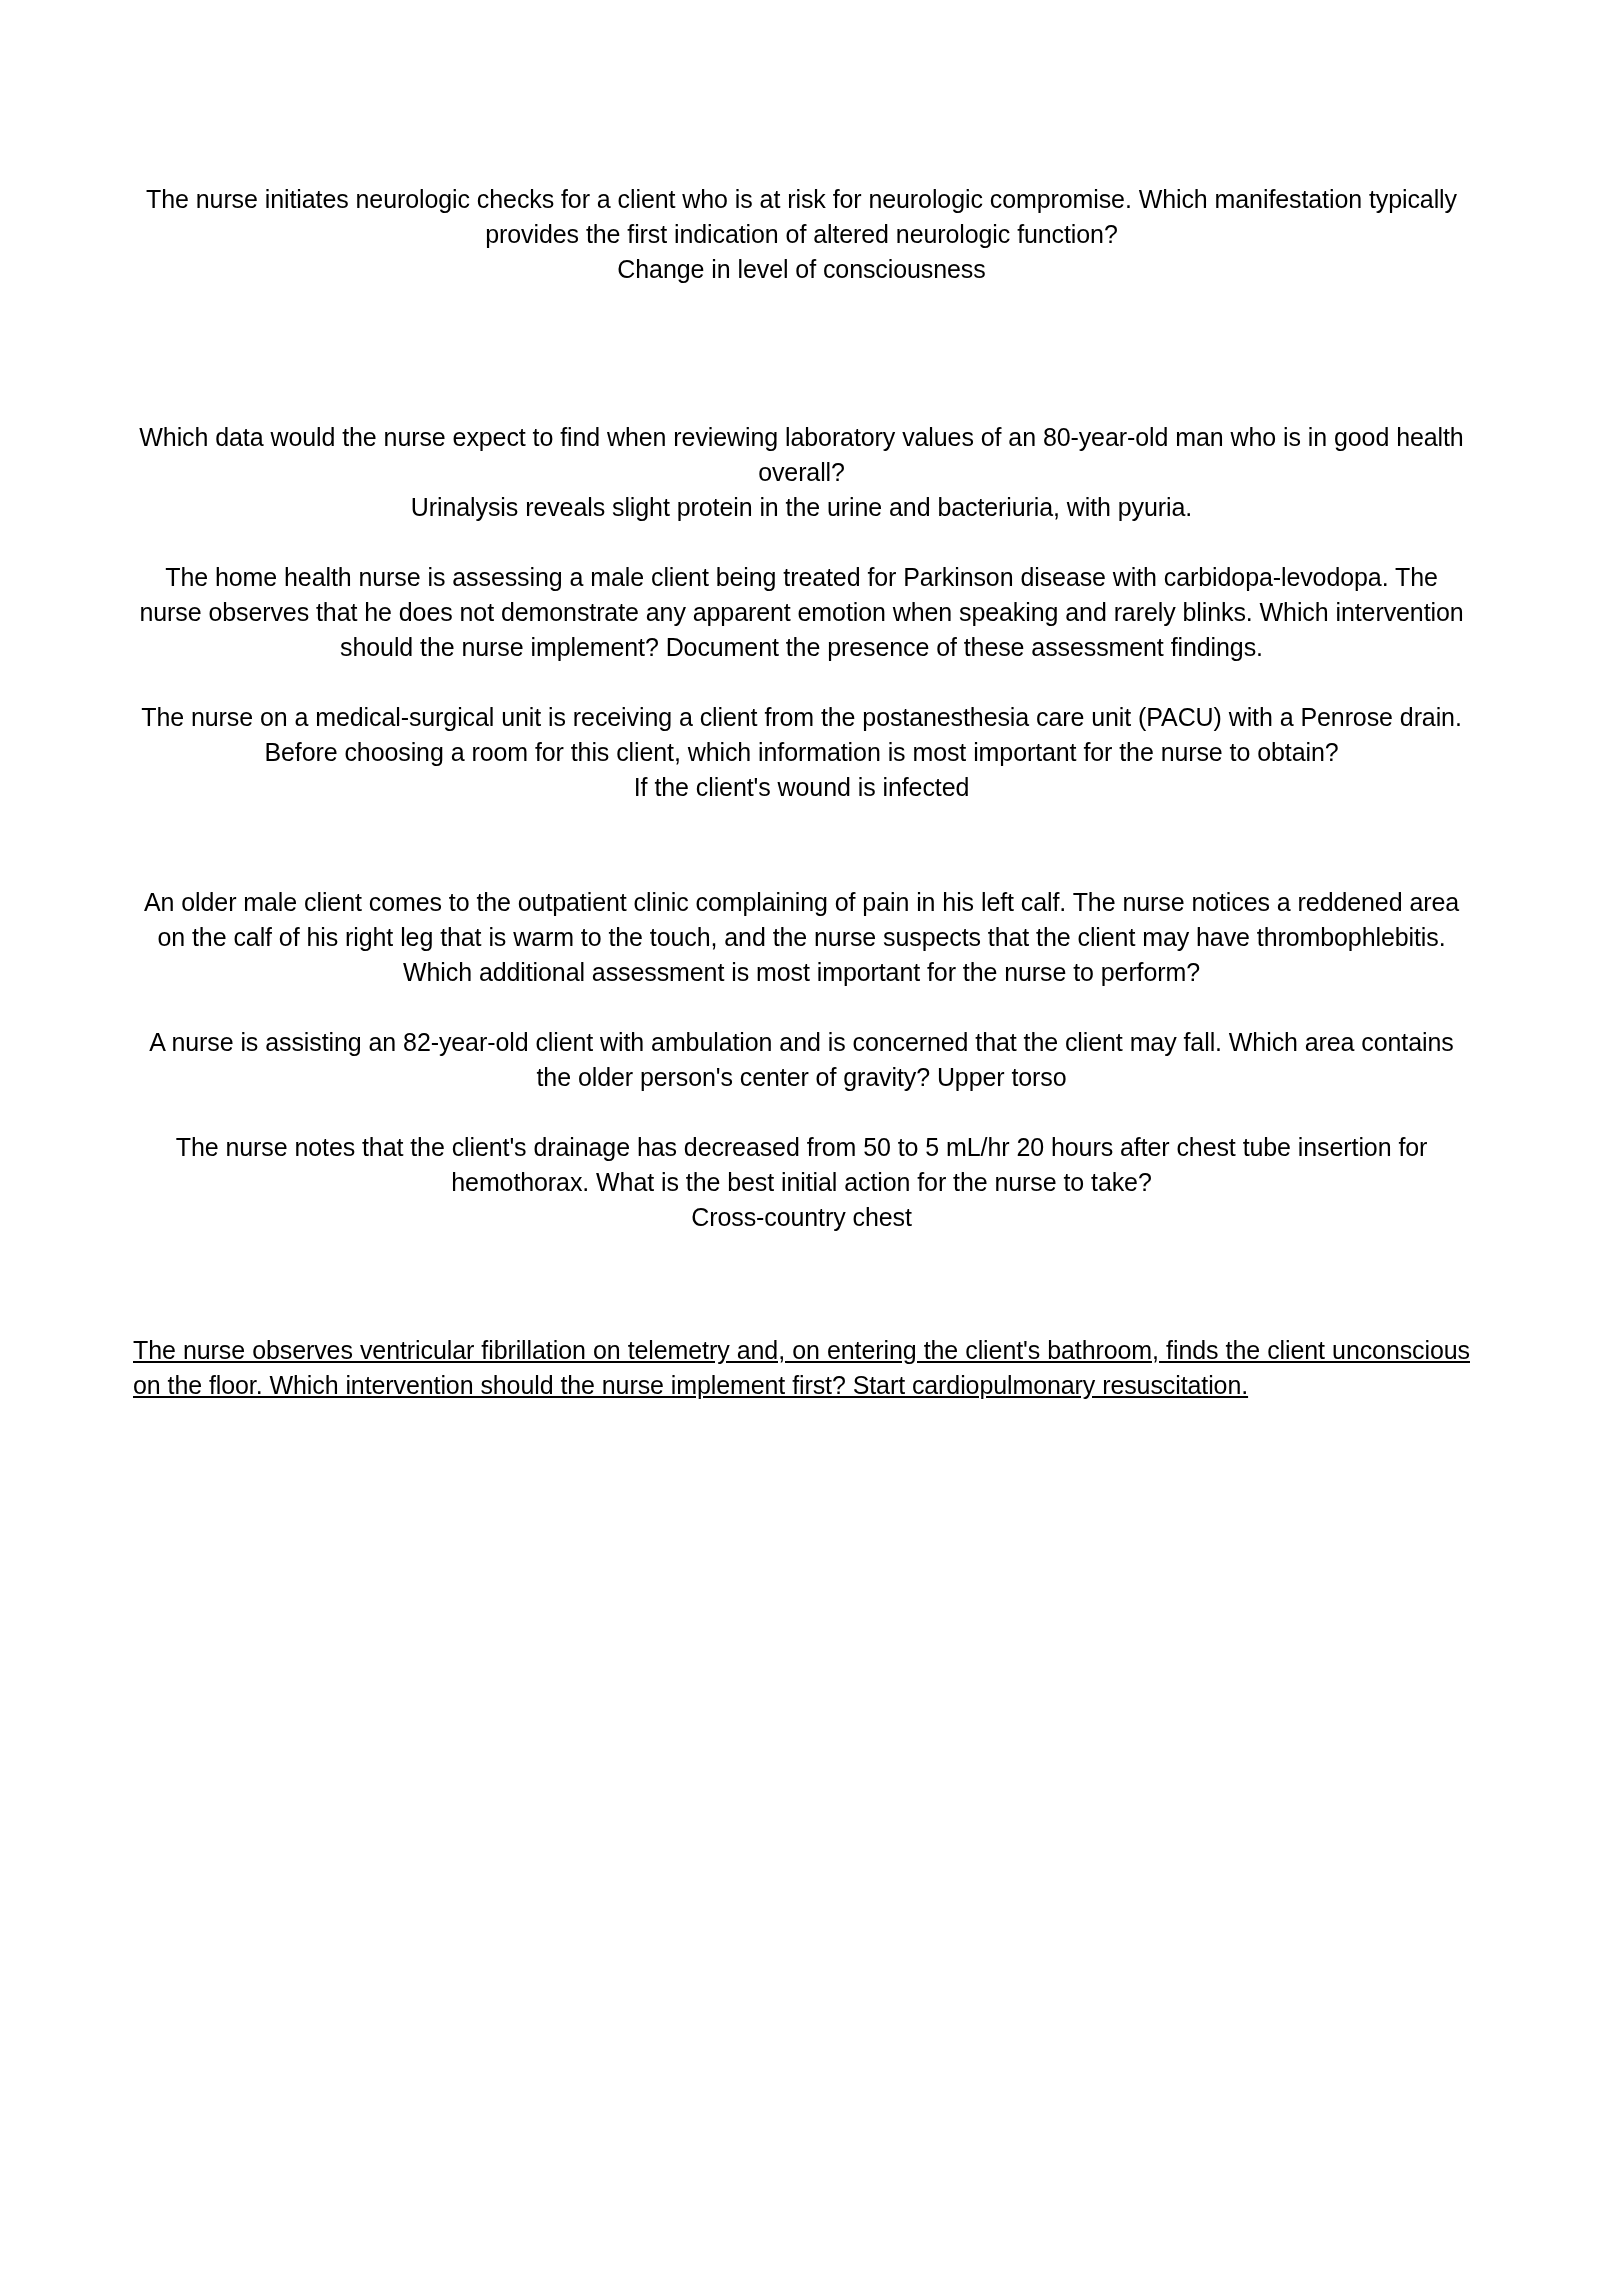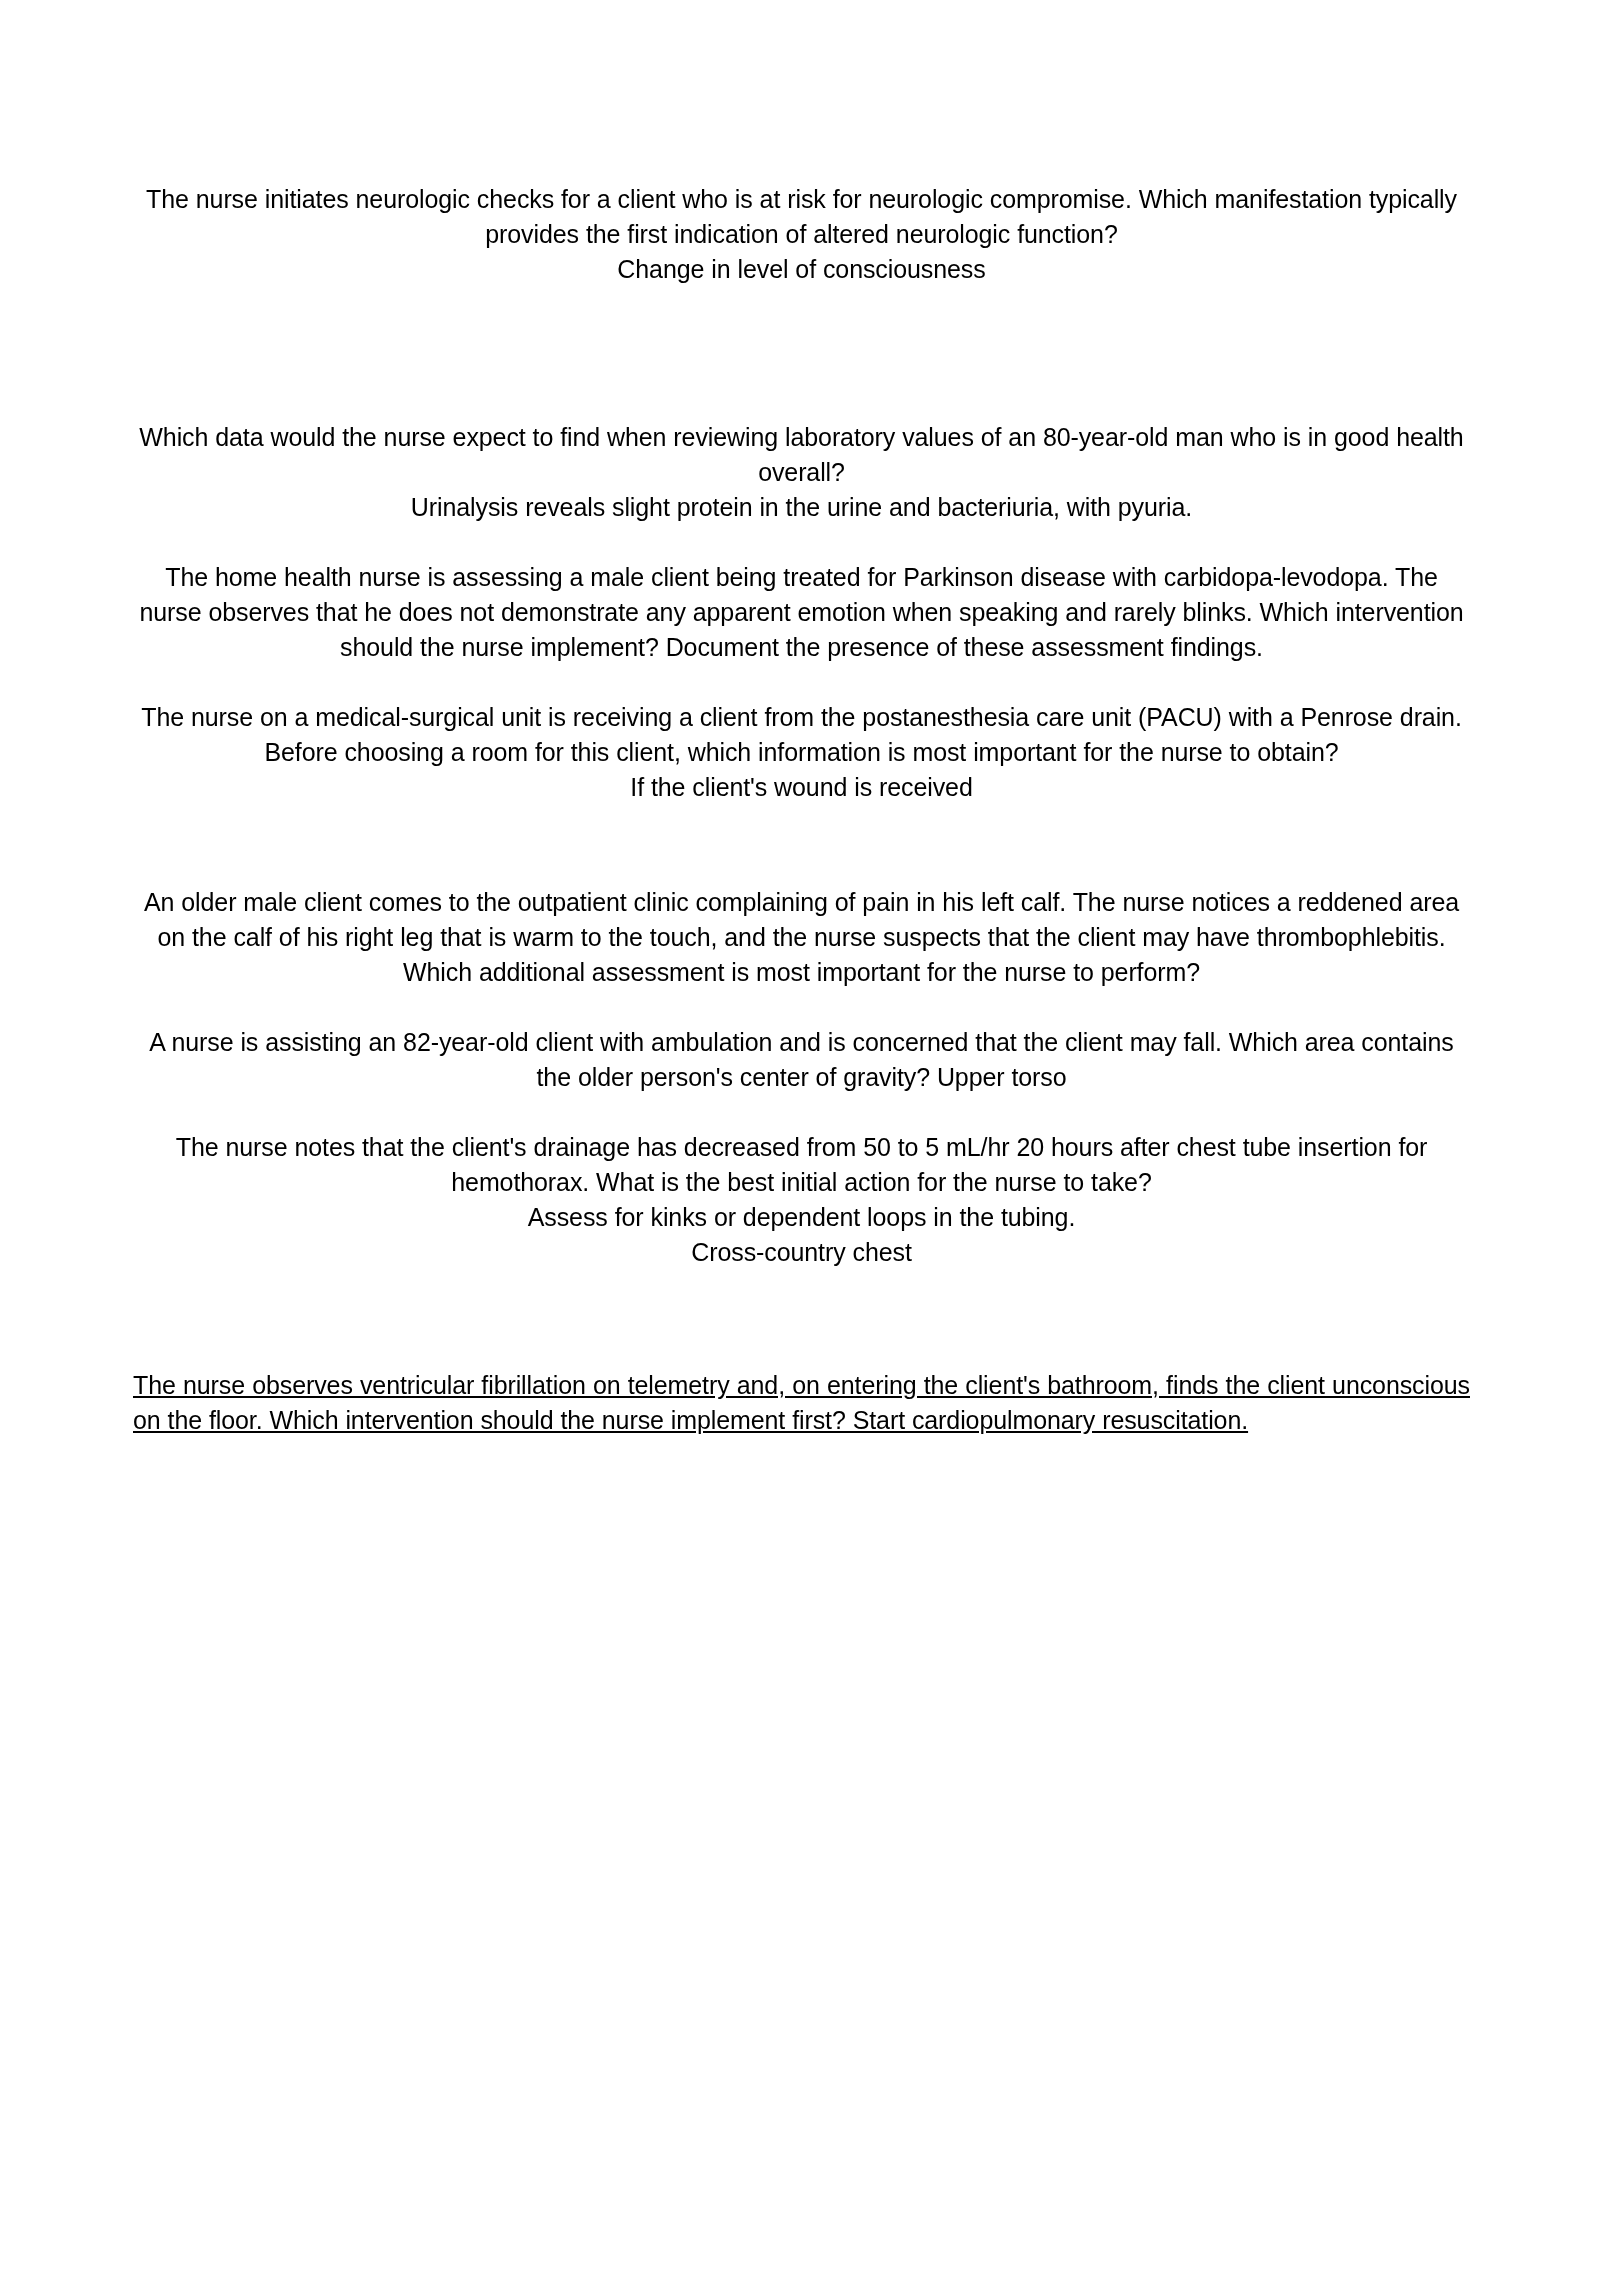--- a/index.html
+++ b/index.html
@@ -65,36 +65,35 @@
     <p class="para">Urinalysis reveals slight protein in the urine and bacteriuria, with pyuria.</p>
 
     <div class="gap-md"></div>
 
     <p class="para">The home health nurse is assessing a male client being treated for Parkinson disease with carbidopa-levodopa. The nurse observes that he does not demonstrate any apparent emotion when speaking and rarely blinks. Which intervention should the nurse implement? Document the presence of these assessment findings.</p>
 
     <div class="gap-md"></div>
 
     <p class="para">The nurse on a medical-surgical unit is receiving a client from the postanesthesia care unit (PACU) with a Penrose drain. Before choosing a room for this client, which information is most important for the nurse to obtain?</p>
 
-    <p class="para">If the client's wound is received</p>
+    <p class="para">If the client's wound is infected</p>
 
     <div class="gap-xl"></div>
 
     <p class="para">An older male client comes to the outpatient clinic complaining of pain in his left calf. The nurse notices a reddened area on the calf of his right leg that is warm to the touch, and the nurse suspects that the client may have thrombophlebitis. Which additional assessment is most important for the nurse to perform?</p>
 
 
     <div class="gap-md"></div>
 
     <p class="para">A nurse is assisting an 82-year-old client with ambulation and is concerned that the client may fall. Which area contains the older person's center of gravity? Upper torso</p>
 
     <div class="gap-md"></div>
 
     <p class="para">The nurse notes that the client's drainage has decreased from 50 to 5 mL/hr 20 hours after chest tube insertion for hemothorax. What is the best initial action for the nurse to take?</p>
 
-    <p class="para">Assess for kinks or dependent loops in the tubing.</p>
 
 
     <p class="para">Cross-country chest</p>
 
     <div class="gap-xxl"></div>
 
     <p class="para justified">The nurse observes ventricular fibrillation on telemetry and, on entering the client's bathroom, finds the client unconscious on the floor. Which intervention should the nurse implement first? Start cardiopulmonary resuscitation.</p>
 
   </div>
 </div>

